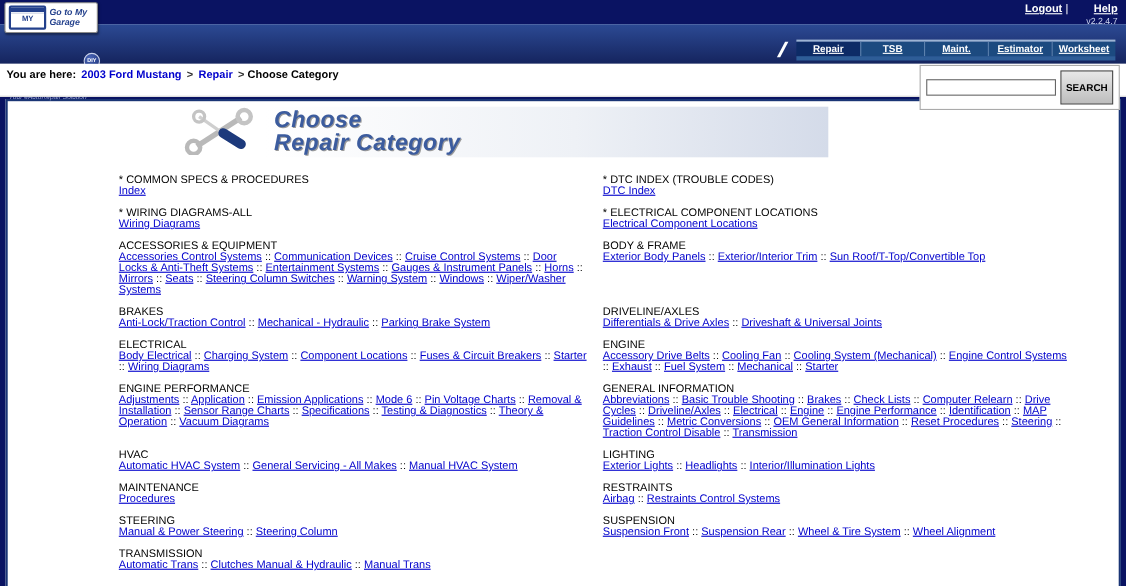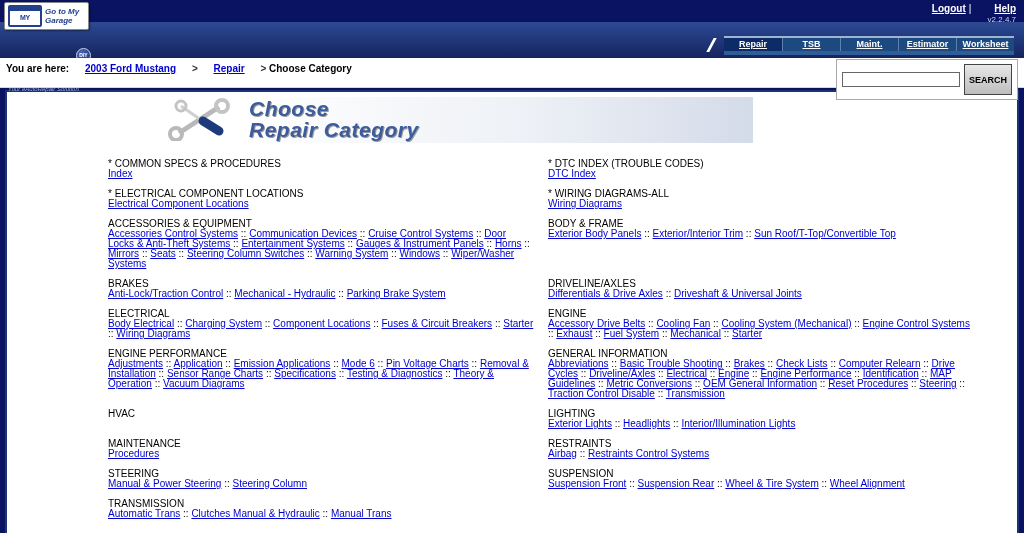--- a/index.html
+++ b/index.html
@@ -29,21 +29,21 @@
   .tabs-zone { position:absolute; right:10px; top:14px; }
   .tab-swoosh { position:absolute; left:-14px; top:2px; width:3px; height:14px; background:#fff; transform:skewX(-28deg); }
   .tabs { display:flex; border-top:2px solid #9db4d4; border-bottom:4px solid #2e5d97; }
   .tabs a { display:block; width:58px; height:13px; line-height:12px; text-align:center; font-size:9px; font-weight:bold; color:#fff; text-decoration:underline; background:#1c4a80; border-left:1px solid #5c81ad; cursor:pointer; }
   .tabs a:first-child { border-left:none; }
   .tabs a.active { background:#0d2b66; }
 
   
   .strip { height:30px; background:#fff; position:relative; border-bottom:1px solid #d8d8d8; }
   .crumb { position:absolute; left:6px; top:5px; font-size:10px; color:#000; font-weight:bold; }
-  .crumb a { color:#0000cc; text-decoration:underline; cursor:pointer; margin:0 13px; }
+  .crumb a { color:#0000cc; cursor:pointer; margin:0 2px; }
   .crumb .csep { font-weight:bold; color:#333; }
   .searchbox { position:absolute; right:6px; top:1px; background:#fff; border:1px solid #aaa; padding:4px 5px; display:flex; gap:4px; align-items:center; }
   .searchbox input { width:118px; height:15px; border:1px solid #666; font-size:10px; padding:0 2px; }
   .searchbox button { height:31px; font-size:9px; font-weight:bold; color:#000; background:linear-gradient(to bottom,#e8e8e8,#bdbdbd); border:1px solid #444; padding:0 4px; cursor:pointer; }
 
   
   .main-wrap { background:#0a1362; padding:2px 5px 7px 5px; }
   .content { background:#fff; border:2px solid #1a3575; min-height:402px; padding-bottom:8px; }
 
   .title-row { display:flex; align-items:flex-start; margin:5px 0 16px 160px; }
@@ -133,27 +133,27 @@
             <div class="cat-title">* COMMON SPECS &amp; PROCEDURES</div>
             <div class="cat-links"><a>Index</a></div>
           </div>
           <div class="cat-cell">
             <div class="cat-title">* DTC INDEX (TROUBLE CODES)</div>
             <div class="cat-links"><a>DTC Index</a></div>
           </div>
         </div>
         <div class="cat-row">
           <div class="cat-cell">
+            <div class="cat-title">* WIRING DIAGRAMS-ALL</div>
+            <div class="cat-links"><a>Wiring Diagrams</a></div>
+          </div>
+          <div class="cat-cell">
             <div class="cat-title">* ELECTRICAL COMPONENT LOCATIONS</div>
             <div class="cat-links"><a>Electrical Component Locations</a></div>
           </div>
-          <div class="cat-cell">
-            <div class="cat-title">* WIRING DIAGRAMS-ALL</div>
-            <div class="cat-links"><a>Wiring Diagrams</a></div>
-          </div>
         </div>
         <div class="cat-row">
           <div class="cat-cell">
             <div class="cat-title">ACCESSORIES &amp; EQUIPMENT</div>
             <div class="cat-links"><a>Accessories Control Systems</a> :: <a>Communication Devices</a> :: <a>Cruise Control Systems</a> :: <a>Door Locks &amp; Anti-Theft Systems</a> :: <a>Entertainment Systems</a> :: <a>Gauges &amp; Instrument Panels</a> :: <a>Horns</a> :: <a>Mirrors</a> :: <a>Seats</a> :: <a>Steering Column Switches</a> :: <a>Warning System</a> :: <a>Windows</a> :: <a>Wiper/Washer Systems</a></div>
           </div>
           <div class="cat-cell">
             <div class="cat-title">BODY &amp; FRAME</div>
             <div class="cat-links"><a>Exterior Body Panels</a> :: <a>Exterior/Interior Trim</a> :: <a>Sun Roof/T-Top/Convertible Top</a></div>
           </div>
@@ -184,20 +184,21 @@
             <div class="cat-links"><a>Adjustments</a> :: <a>Application</a> :: <a>Emission Applications</a> :: <a>Mode 6</a> :: <a>Pin Voltage Charts</a> :: <a>Removal &amp; Installation</a> :: <a>Sensor Range Charts</a> :: <a>Specifications</a> :: <a>Testing &amp; Diagnostics</a> :: <a>Theory &amp; Operation</a> :: <a>Vacuum Diagrams</a></div>
           </div>
           <div class="cat-cell">
             <div class="cat-title">GENERAL INFORMATION</div>
             <div class="cat-links"><a>Abbreviations</a> :: <a>Basic Trouble Shooting</a> :: <a>Brakes</a> :: <a>Check Lists</a> :: <a>Computer Relearn</a> :: <a>Drive Cycles</a> :: <a>Driveline/Axles</a> :: <a>Electrical</a> :: <a>Engine</a> :: <a>Engine Performance</a> :: <a>Identification</a> :: <a>MAP Guidelines</a> :: <a>Metric Conversions</a> :: <a>OEM General Information</a> :: <a>Reset Procedures</a> :: <a>Steering</a> :: <a>Traction Control Disable</a> :: <a>Transmission</a></div>
           </div>
         </div>
         <div class="cat-row">
           <div class="cat-cell">
             <div class="cat-title">HVAC</div>
+            <div class="cat-links"><a>Automatic HVAC System</a> :: <a>General Servicing - All Makes</a> :: <a>Manual HVAC System</a></div>
           </div>
           <div class="cat-cell">
             <div class="cat-title">LIGHTING</div>
             <div class="cat-links"><a>Exterior Lights</a> :: <a>Headlights</a> :: <a>Interior/Illumination Lights</a></div>
           </div>
         </div>
         <div class="cat-row">
           <div class="cat-cell">
             <div class="cat-title">MAINTENANCE</div>
             <div class="cat-links"><a>Procedures</a></div>

